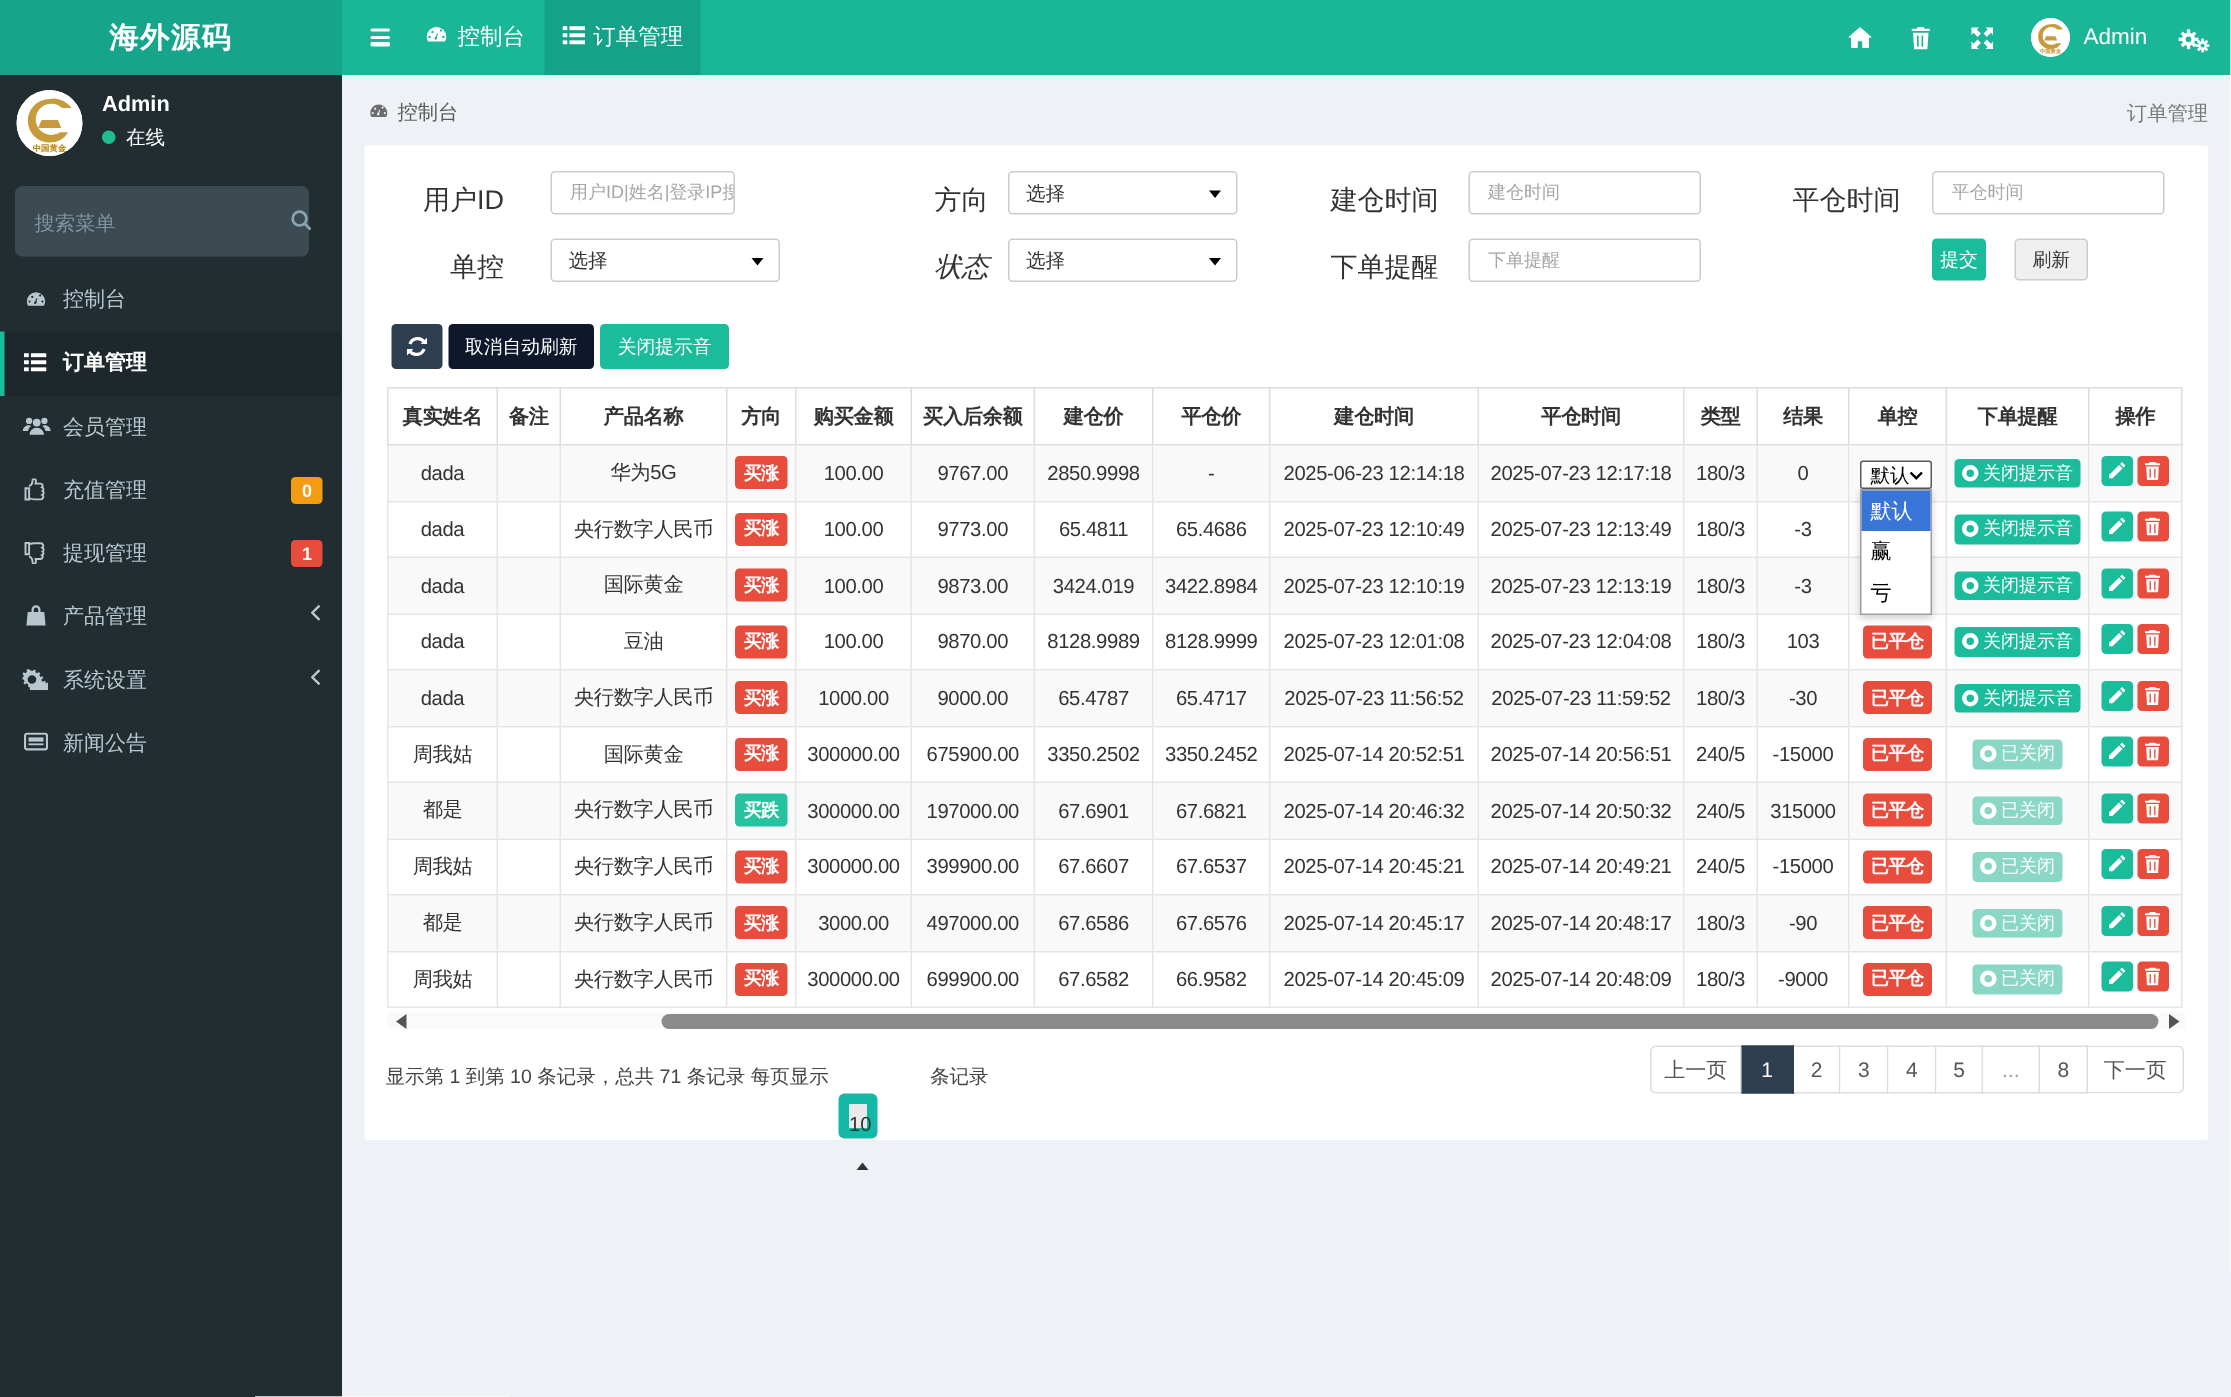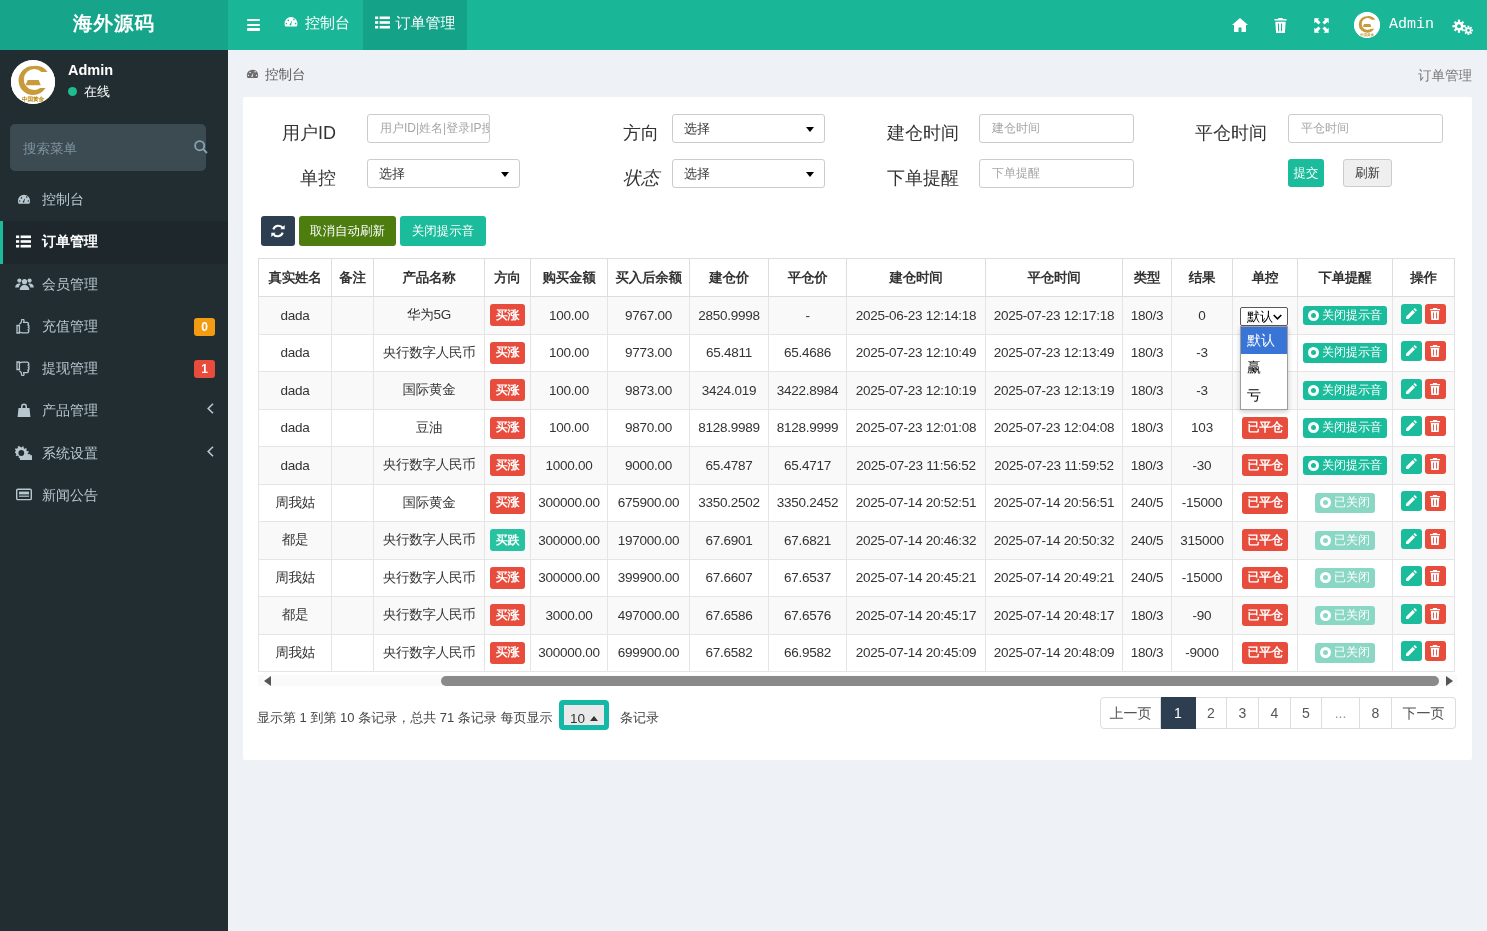--- a/index.html
+++ b/index.html
@@ -1,20 +1,20 @@
 <!DOCTYPE html>
 <html lang="zh"><head>
 <meta charset="utf-8">
 <title>订单管理</title>
 <style>
 * { margin:0; padding:0; box-sizing:border-box; }
 html,body { width:1487px; height:931px; overflow:hidden; }
 body { font-family:"Liberation Sans", sans-serif; background:#eef2f7; position:relative; font-size:14px; color:#333; }
 
-.header { position:absolute; left:0; top:0; width:1487px; height:50px; background:#19b698; z-index:30;font-family:Liberation Mono, monospace; }
+.header { position:absolute; left:0; top:0; width:1487px; height:50px; background:#19b698; z-index:30; }
 .brand { position:absolute; left:0; top:0; width:228px; height:50px; background:#16a58a; color:#fff; font-size:19.5px; font-weight:700; text-align:center; line-height:50px; letter-spacing:1px; }
 .nav-toggle { position:absolute; left:236px; top:0; width:42px; height:50px; color:#fff; }
 .nav-toggle .bars { position:absolute; left:11px; top:19px; width:13px; }
 .nav-toggle .bars span { display:block; height:2.4px; background:#fff; margin-bottom:2.2px; border-radius:1px; }
 .toptab { position:absolute; top:0; height:50px; color:#fff; font-size:15px; line-height:50px; text-align:center; }
 .toptab.active { background:#14a289; }
 .hicon { position:absolute; top:0; height:50px; color:#fff; }
 .hicon svg { position:absolute; top:18px; left:0; }
 .avatar-sm { position:absolute; width:26px; height:26px; border-radius:50%; background:#fff; overflow:hidden; }
 
@@ -59,21 +59,21 @@
 .tealbtn.off { background:#8bd7c5; }
 .ring { display:inline-block; width:11px; height:11px; border:3px solid #fff; border-radius:50%; vertical-align:-2px; margin-right:3px; }
 .abtn { display:inline-block; width:21px; height:20px; border-radius:3px; position:relative; }
 .abtn svg { position:absolute; left:5px; top:4px; }
 
 .hscroll { position:absolute; left:15px; top:578px; width:1199px; height:11px; background:#fafafa; }
 .hthumb { position:absolute; left:183px; top:0.5px; width:998px; height:10px; background:#8a8a8a; border-radius:5px; }
 .harrow { position:absolute; top:0.5px; width:0; height:0; border-top:5px solid transparent; border-bottom:5px solid transparent; }
 
 .pgtext { position:absolute; left:14px; top:612px; font-size:13px; color:#444; }
-.pp-btn { position:absolute; left:316px; top:603px; width:50px; height:30px; background:#e9e9e9; border:5px solid #14b8a6; border-radius:4px; color:#333; text-align:center; line-height:28px; font-size:13.5px; }
+.pp-btn { position:absolute; left:316px; top:632px; width:26px; height:30px; background:#e9e9e9; border:7px solid #14b8a6; border-radius:4px; color:#333; text-align:center; line-height:28px; font-size:13.5px; }
 .pp-btn .up { display:inline-block; width:0; height:0; border-left:4px solid transparent; border-right:4px solid transparent; border-bottom:5px solid #333; margin-left:5px; vertical-align:2px; }
 .pager { position:absolute; right:16px; top:600px; height:32px; }
 .pager a { float:left; height:32px; line-height:31px; padding:0; text-align:center; border:1px solid #ddd; border-left:none; color:#555; font-size:14px; text-decoration:none; background:#fff; }
 .pager a:first-child { border-left:1px solid #ddd; border-radius:4px 0 0 4px; }
 .pager a:last-child { border-radius:0 4px 4px 0; }
 .pager a.on { background:#2c3e50; border-color:#2c3e50; color:#fff; }
 
 .cellsel { position:absolute; left:997px; top:209.5px; width:48px; height:19px; background:#fff; border:1px solid #595959; border-radius:2px; font-size:13px; line-height:17px; color:#000; text-align:left; padding-left:6px; z-index:5; }
 .ddown { position:absolute; left:997px; top:229px; width:48px; background:#fff; border:1px solid #9e9e9e; box-shadow:0 2px 5px rgba(0,0,0,.2); z-index:6; font-size:14px; }
 .ddown .opt { height:27.3px; line-height:27.3px; padding-left:6px; color:#000; }
@@ -297,21 +297,21 @@
 <div class="btn" style="left:1100px; top:62px; width:49px; height:28px; line-height:26px; background:#efefef; color:#333; border:1px solid #ccc;">刷新</div>
 
 <div class="btn" style="left:18px; top:119px; width:34px; height:30px; background:#2c3e50;"><svg style="margin-top:8px;" width="14" height="14" viewBox="0 0 14 14">
         <g fill="none" stroke="#fff" stroke-width="2.1">
           <path d="M11.9 4.1A5.4 5.4 0 0 0 2.3 5.4"></path>
           <path d="M2.1 9.9a5.4 5.4 0 0 0 9.6-1.3"></path>
         </g>
         <path fill="#fff" d="M13.7 1v4.3H9.4z"></path>
         <path fill="#fff" d="M0.3 13V8.7h4.3z"></path>
       </svg></div>
-<div class="btn" style="left:56px; top:119px; width:97px; height:30px; line-height:30px; background:#4d7c0f;">取消自动刷新</div>
+<div class="btn" style="left:56px; top:119px; width:97px; height:30px; line-height:30px; background:#0f172a;">取消自动刷新</div>
 <div class="btn" style="left:157px; top:119px; width:86px; height:30px; line-height:30px; background:#1abc9c;">关闭提示音</div>
 
 <table class="grid">
 <colgroup>
         <col style="width:73px">
         <col style="width:42px">
         <col style="width:111px">
         <col style="width:46px">
         <col style="width:77px">
         <col style="width:82px">

